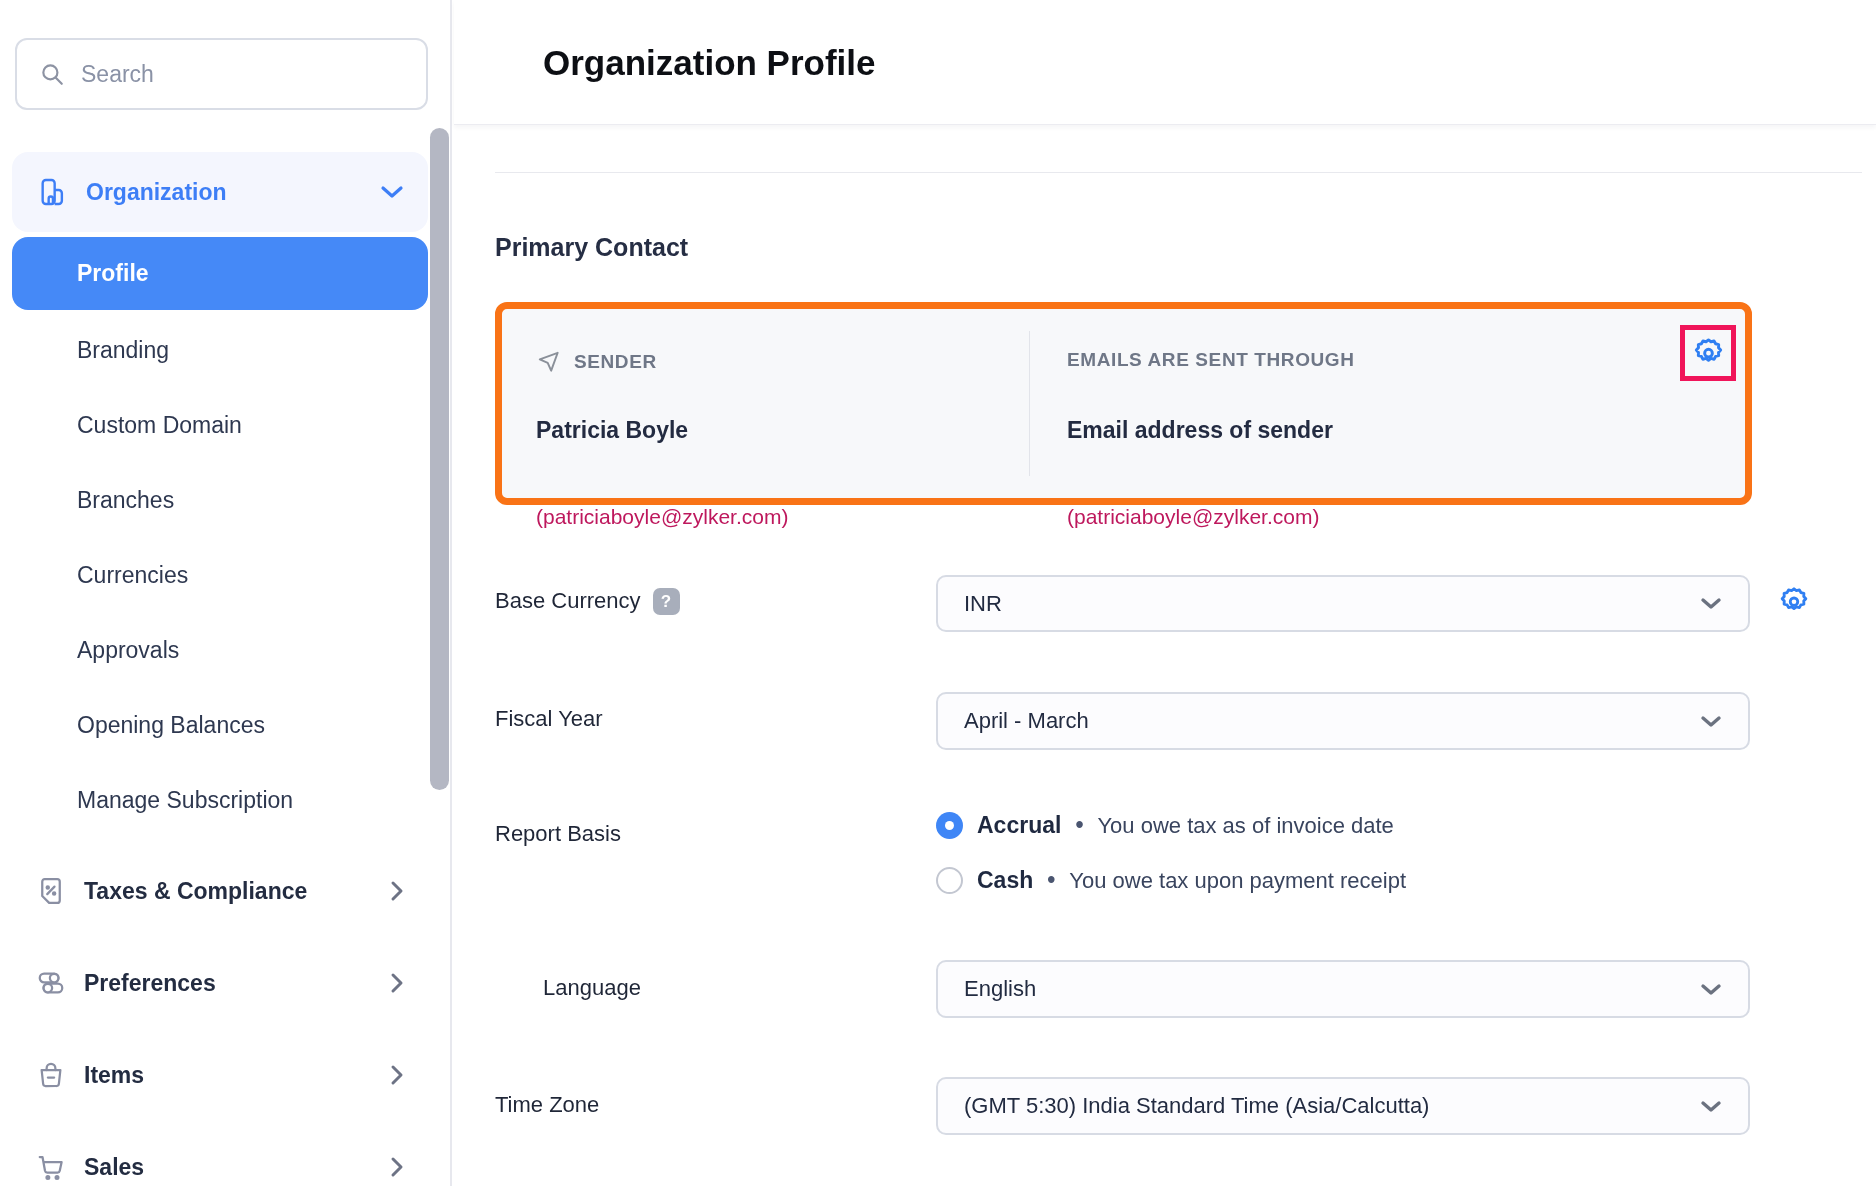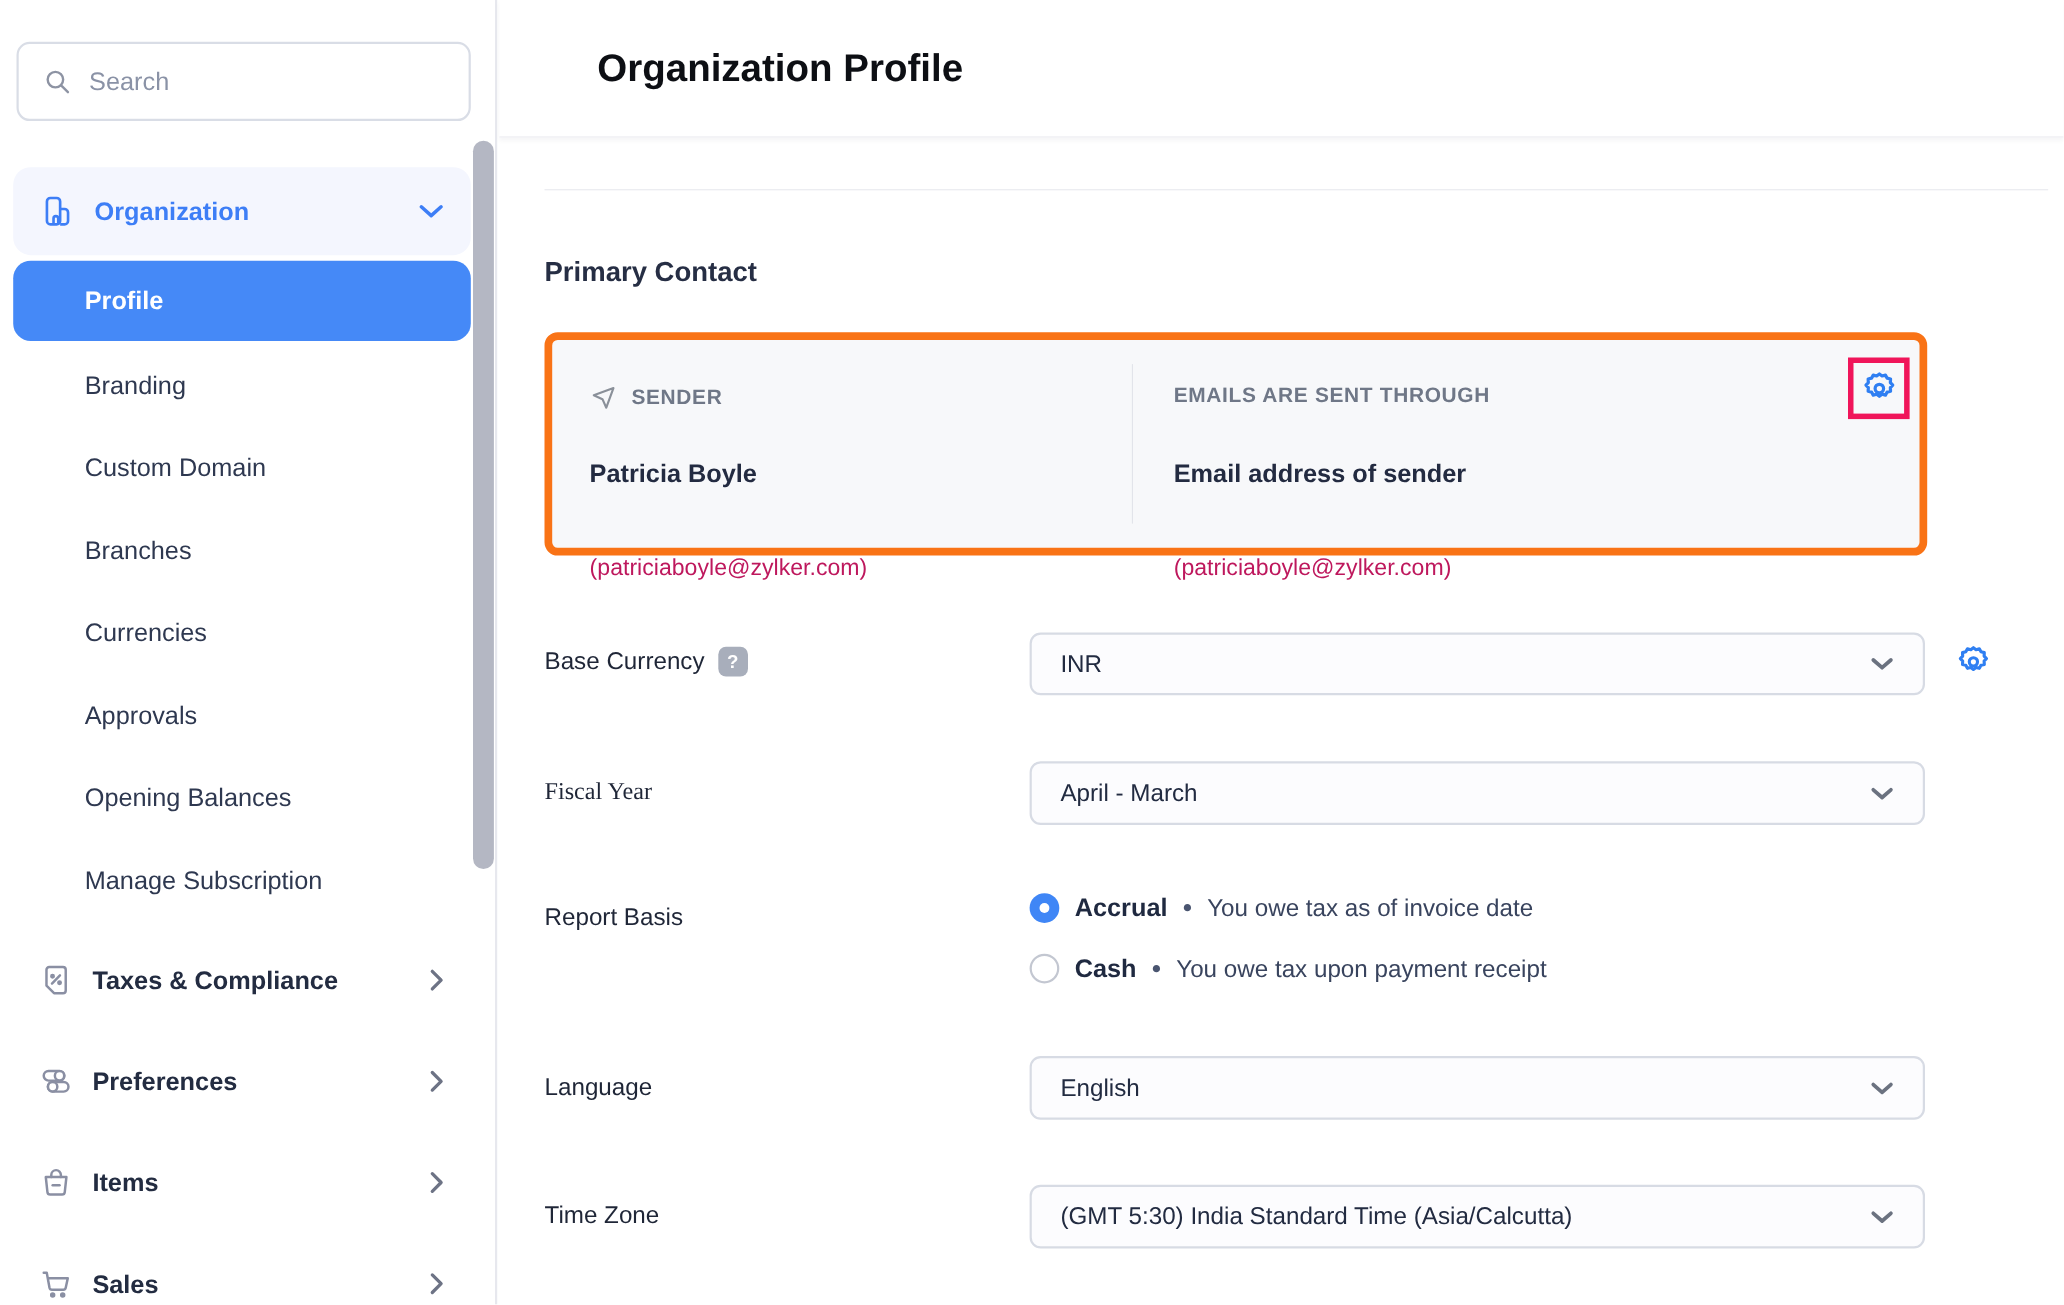--- a/index.html
+++ b/index.html
@@ -270,21 +270,21 @@
           </svg>
       </span>
     </div>
     <span class="gear-btn" style="left:1318px; top:580px;">
       <svg width="36" height="36" viewBox="0 0 24 24" fill="none" stroke="#2f7ff2" stroke-width="1.9" stroke-linejoin="round">
         <path d="M12 3.2 l1.6 1.2 2 -.5 1 1.8 2 .5 -.1 2.1 1.4 1.5 -1.4 1.5 .1 2.1 -2 .5 -1 1.8 -2 -.5 -1.6 1.2 -1.6 -1.2 -2 .5 -1 -1.8 -2 -.5 .1 -2.1 -1.4 -1.5 1.4 -1.5 -.1 -2.1 2 -.5 1 -1.8 2 .5 z"></path>
         <circle cx="12" cy="11.8" r="2.5"></circle>
       </svg>
     </span>
 
-    <div class="field-label" style="top:706px;font-family:Liberation Serif, serif;">
+    <div class="field-label" style="top:706px;">
       <span>Fiscal Year</span>
     </div>
     <div class="drop" style="top:692px; height:58px;">
       <span>April - March</span>
       <span>
         <svg width="22" height="13" viewBox="0 0 22 13" fill="none" stroke="#6b7280" stroke-width="3.4" stroke-linecap="round" stroke-linejoin="round">
             <polyline points="3,3 11,10 19,3"></polyline>
           </svg>
       </span>
     </div>
@@ -298,21 +298,21 @@
       <span class="radio-sep">•</span>
       <span class="radio-desc">You owe tax as of invoice date</span>
     </div>
     <div class="radio-row" style="top:867px;">
       <span class="radio off"></span>
       <span class="radio-label">Cash</span>
       <span class="radio-sep">•</span>
       <span class="radio-desc">You owe tax upon payment receipt</span>
     </div>
 
-    <div class="field-label" style="top:975px;">
+    <div class="field-label" style="top:975px;margin-left:48px;">
       <span>Language</span>
     </div>
     <div class="drop" style="top:960px; height:58px;">
       <span>English</span>
       <span>
         <svg width="22" height="13" viewBox="0 0 22 13" fill="none" stroke="#6b7280" stroke-width="3.4" stroke-linecap="round" stroke-linejoin="round">
             <polyline points="3,3 11,10 19,3"></polyline>
           </svg>
       </span>
     </div>

